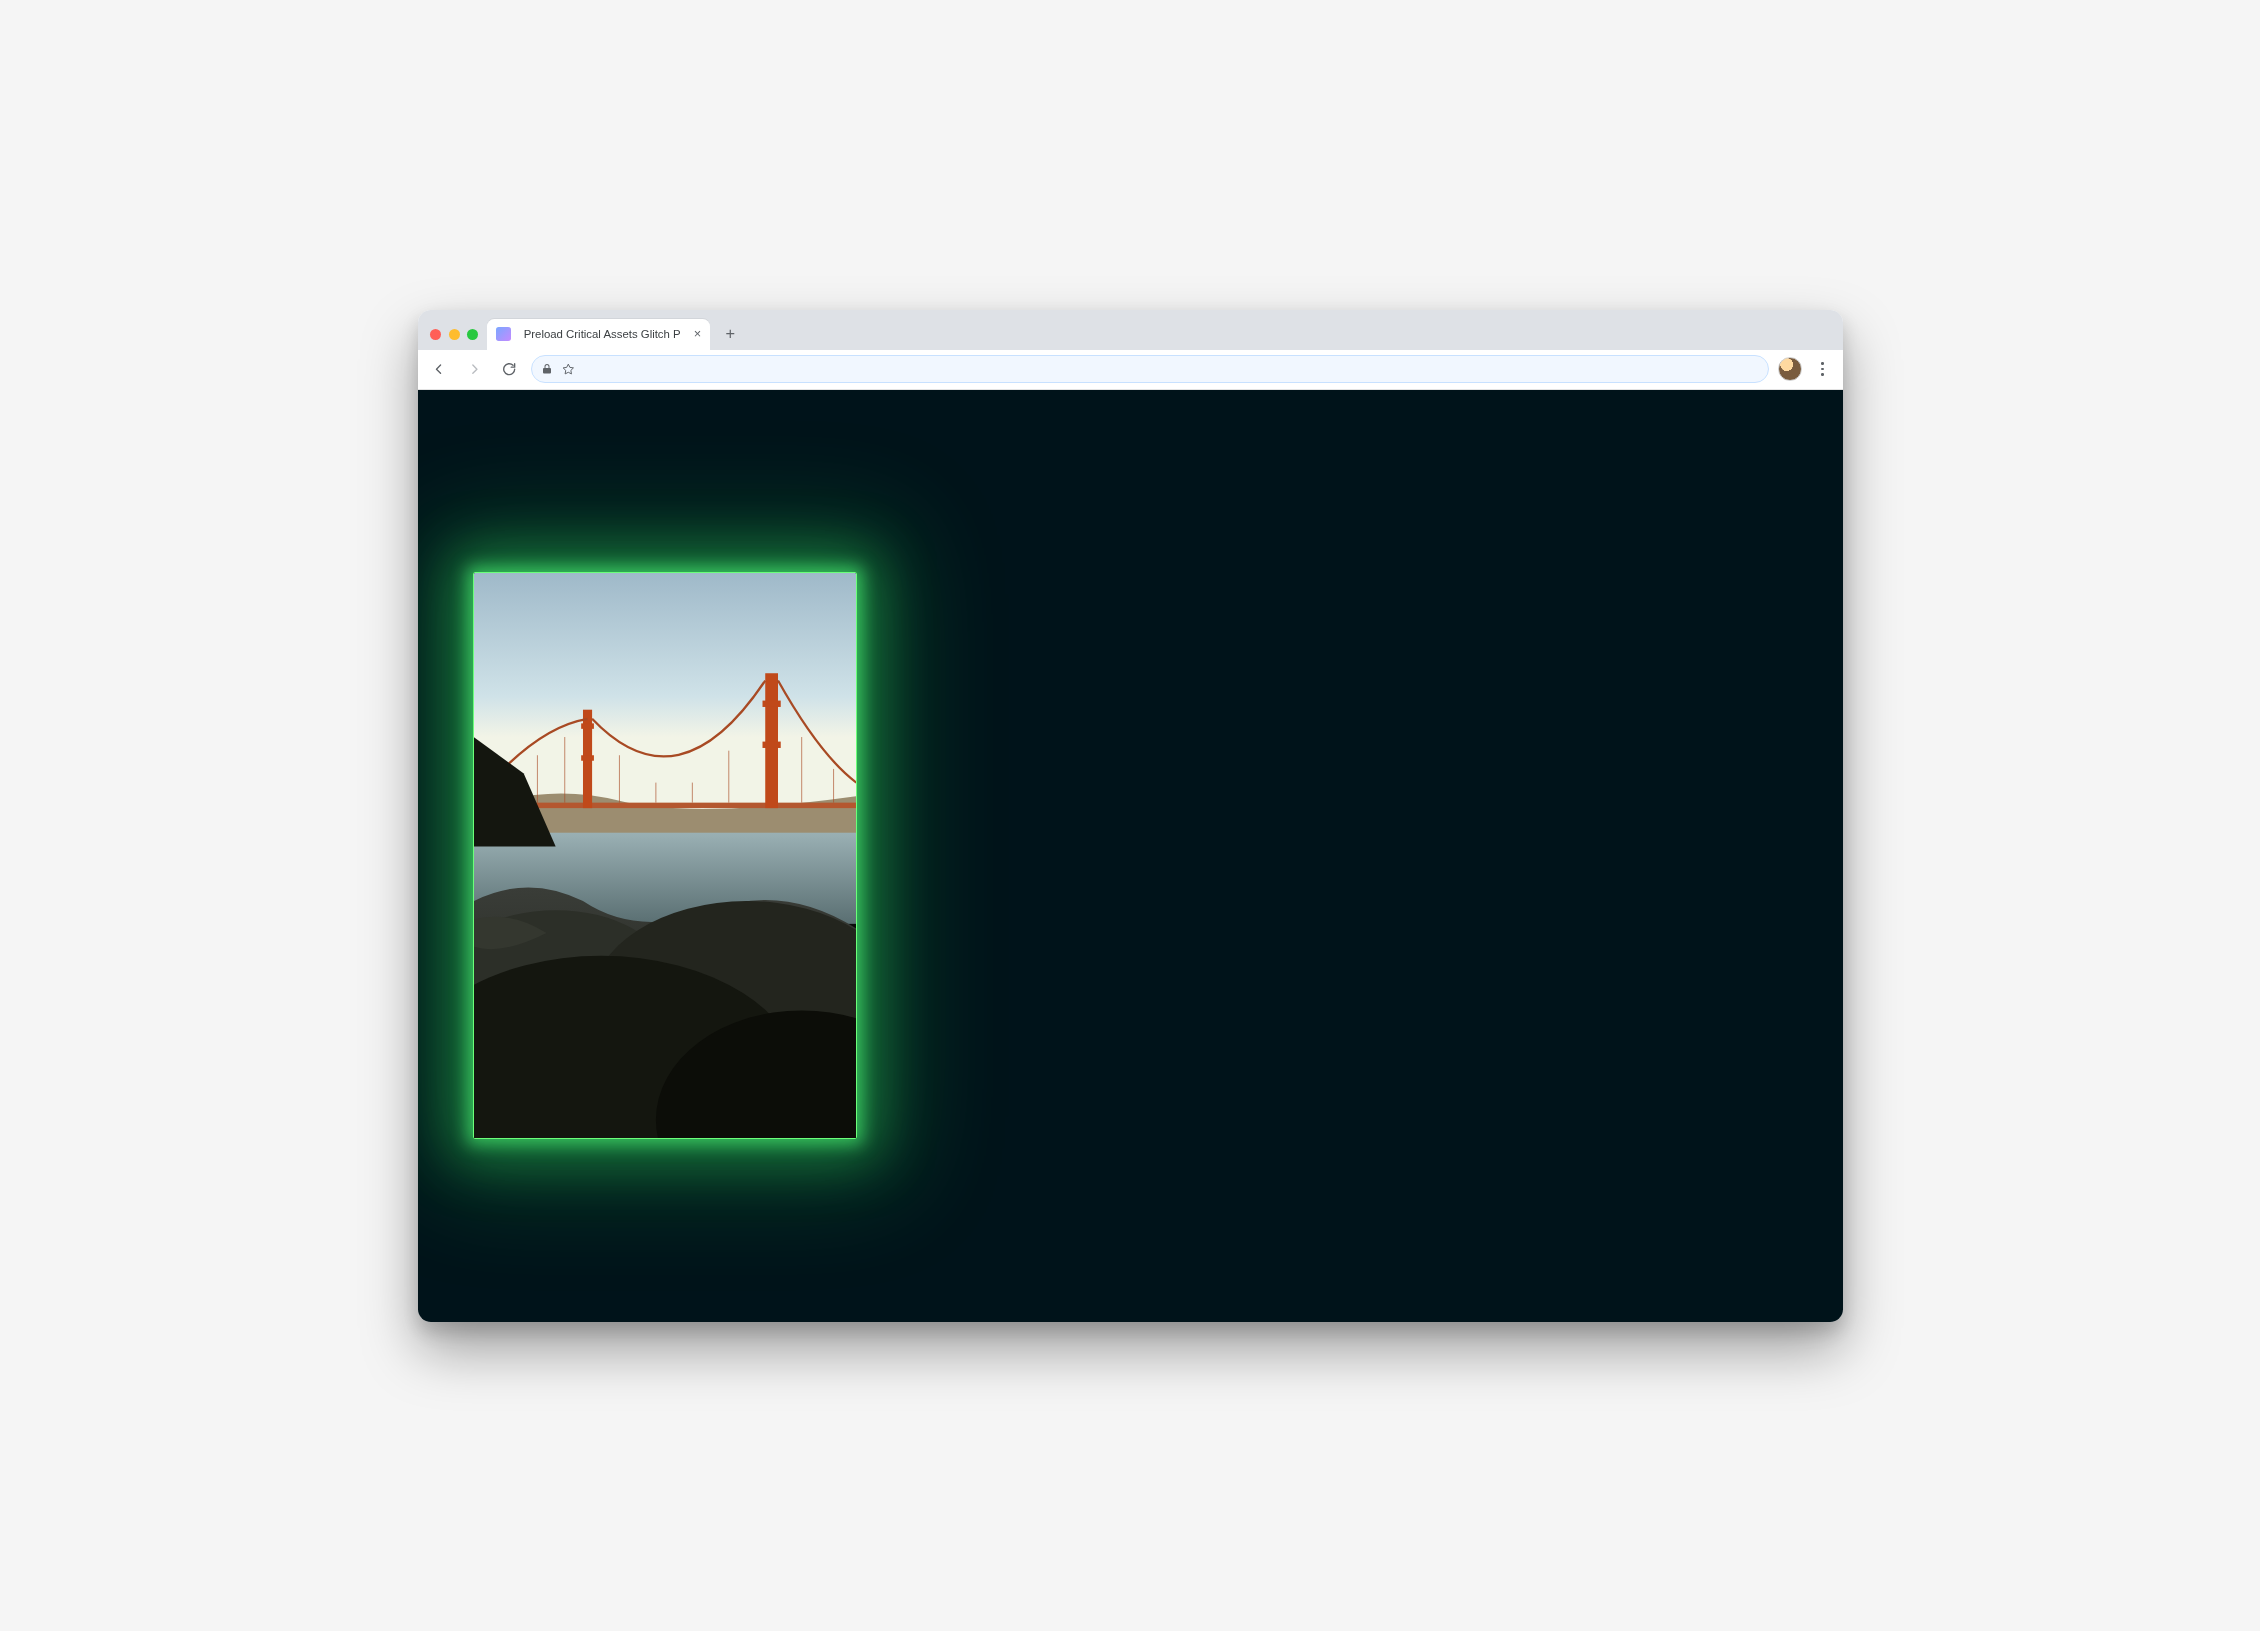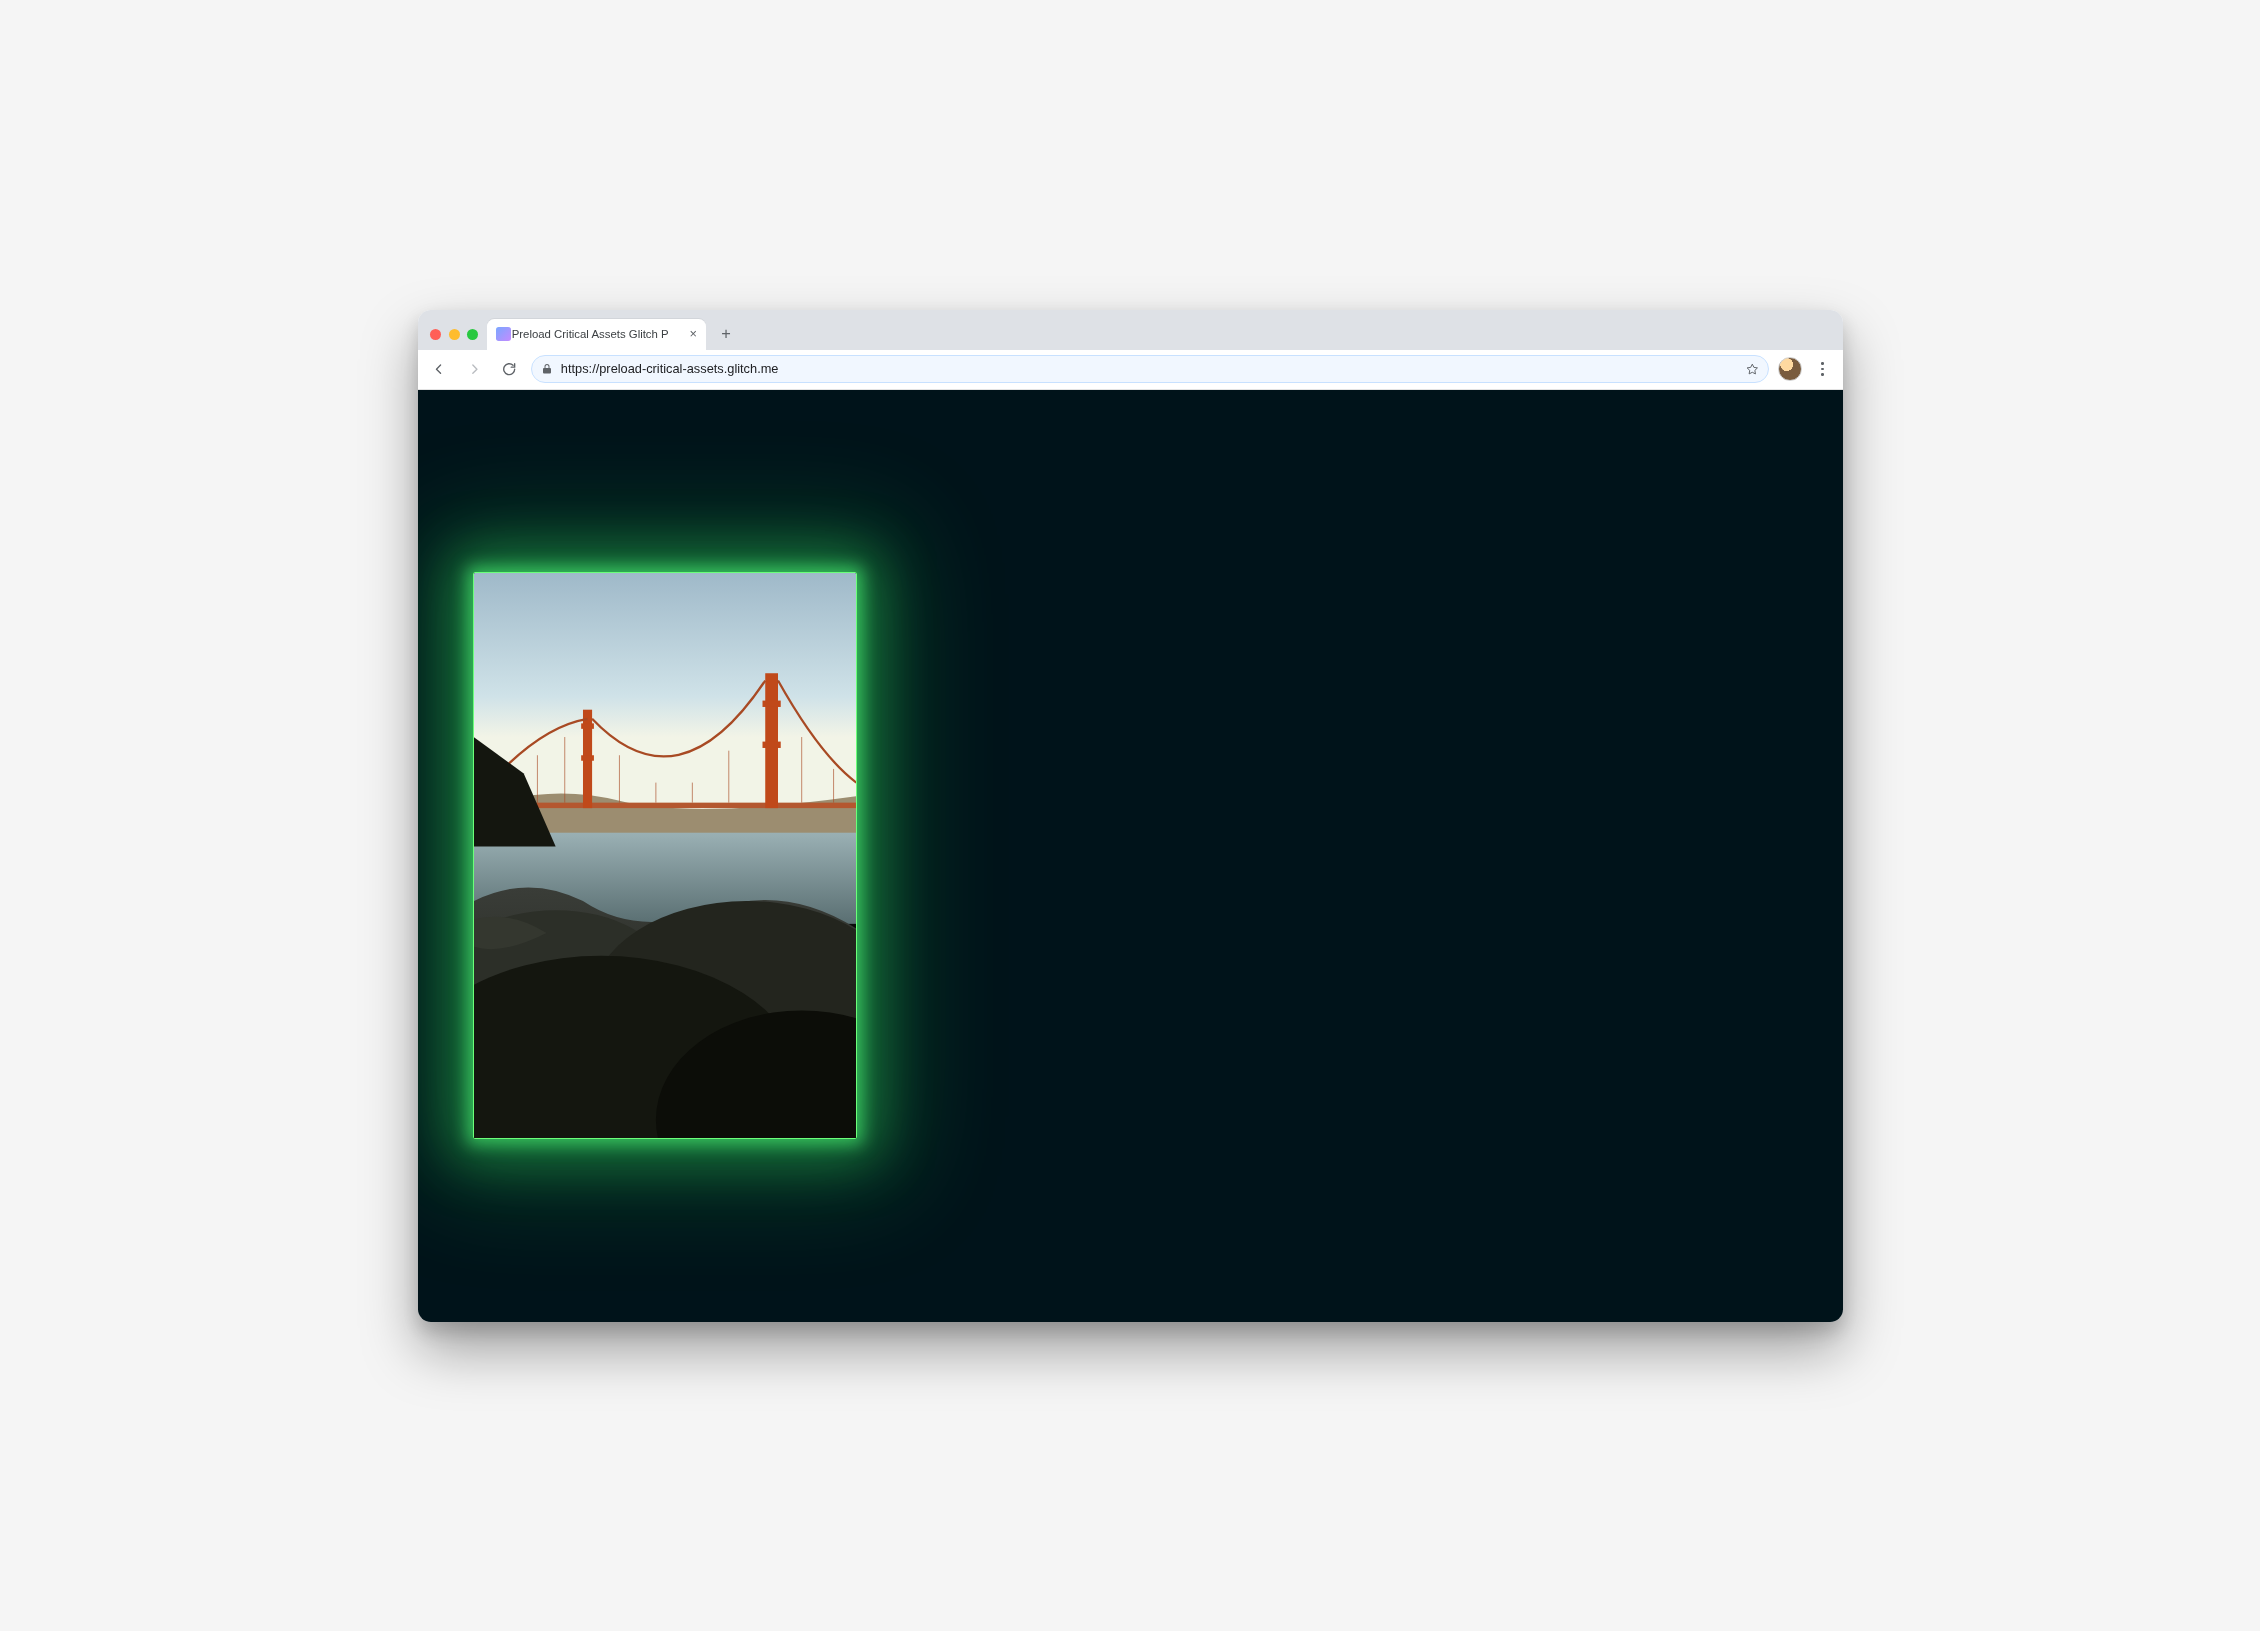--- a/index.html
+++ b/index.html
@@ -39,21 +39,21 @@
   .tl-close { background: #ff5f57; }
   .tl-min { background: #febc2e; }
   .tl-max { background: #28c840; }
 
   .tab {
     background: #fff;
     border-radius: 7.3px 7.3px 0 0;
     height: 31px;
     display: flex; align-items: center;
     padding: 0 9.1px;
-    gap: 1px;
+    gap: 13px;
     min-width: 219px;
     max-width: 238px;
     font-size: 11.4px;
     color: #3c4043;
     box-shadow: 0 -0.9px 0 rgba(0,0,0,0.05);
   }
   .tab .favicon {
     width: 14.6px; height: 14.6px; flex: 0 0 14.6px;
     background: linear-gradient(135deg,#7aa7ff,#c48bff);
     border-radius: 2.7px;
@@ -200,21 +200,20 @@
             <path fill="none" stroke="currentColor" stroke-width="2" stroke-linecap="round" d="M20 12a8 8 0 1 1-2.34-5.66M20 4v5h-5"></path>
           </svg>
       </div>
 
       <div class="omnibox">
         <span class="lock">
           <svg viewBox="0 0 24 24">
               <path fill="currentColor" d="M12 2a5 5 0 0 0-5 5v3H6a2 2 0 0 0-2 2v7a2 2 0 0 0 2 2h12a2 2 0 0 0 2-2v-7a2 2 0 0 0-2-2h-1V7a5 5 0 0 0-5-5zm-3 5a3 3 0 1 1 6 0v3H9z"></path>
             </svg>
         </span>
-        <span class="url">https://preload-critical-assets.glitch.me</span>
         <span class="star">
           <svg viewBox="0 0 24 24">
               <path fill="none" stroke="currentColor" stroke-width="1.6" d="M12 3.5l2.6 5.3 5.9.9-4.3 4.1 1 5.8L12 16.9l-5.2 2.7 1-5.8L3.5 9.7l5.9-.9z"></path>
             </svg>
         </span>
       </div>
 
       <div class="avatar"></div>
       <div class="kebab">
         <span></span>

